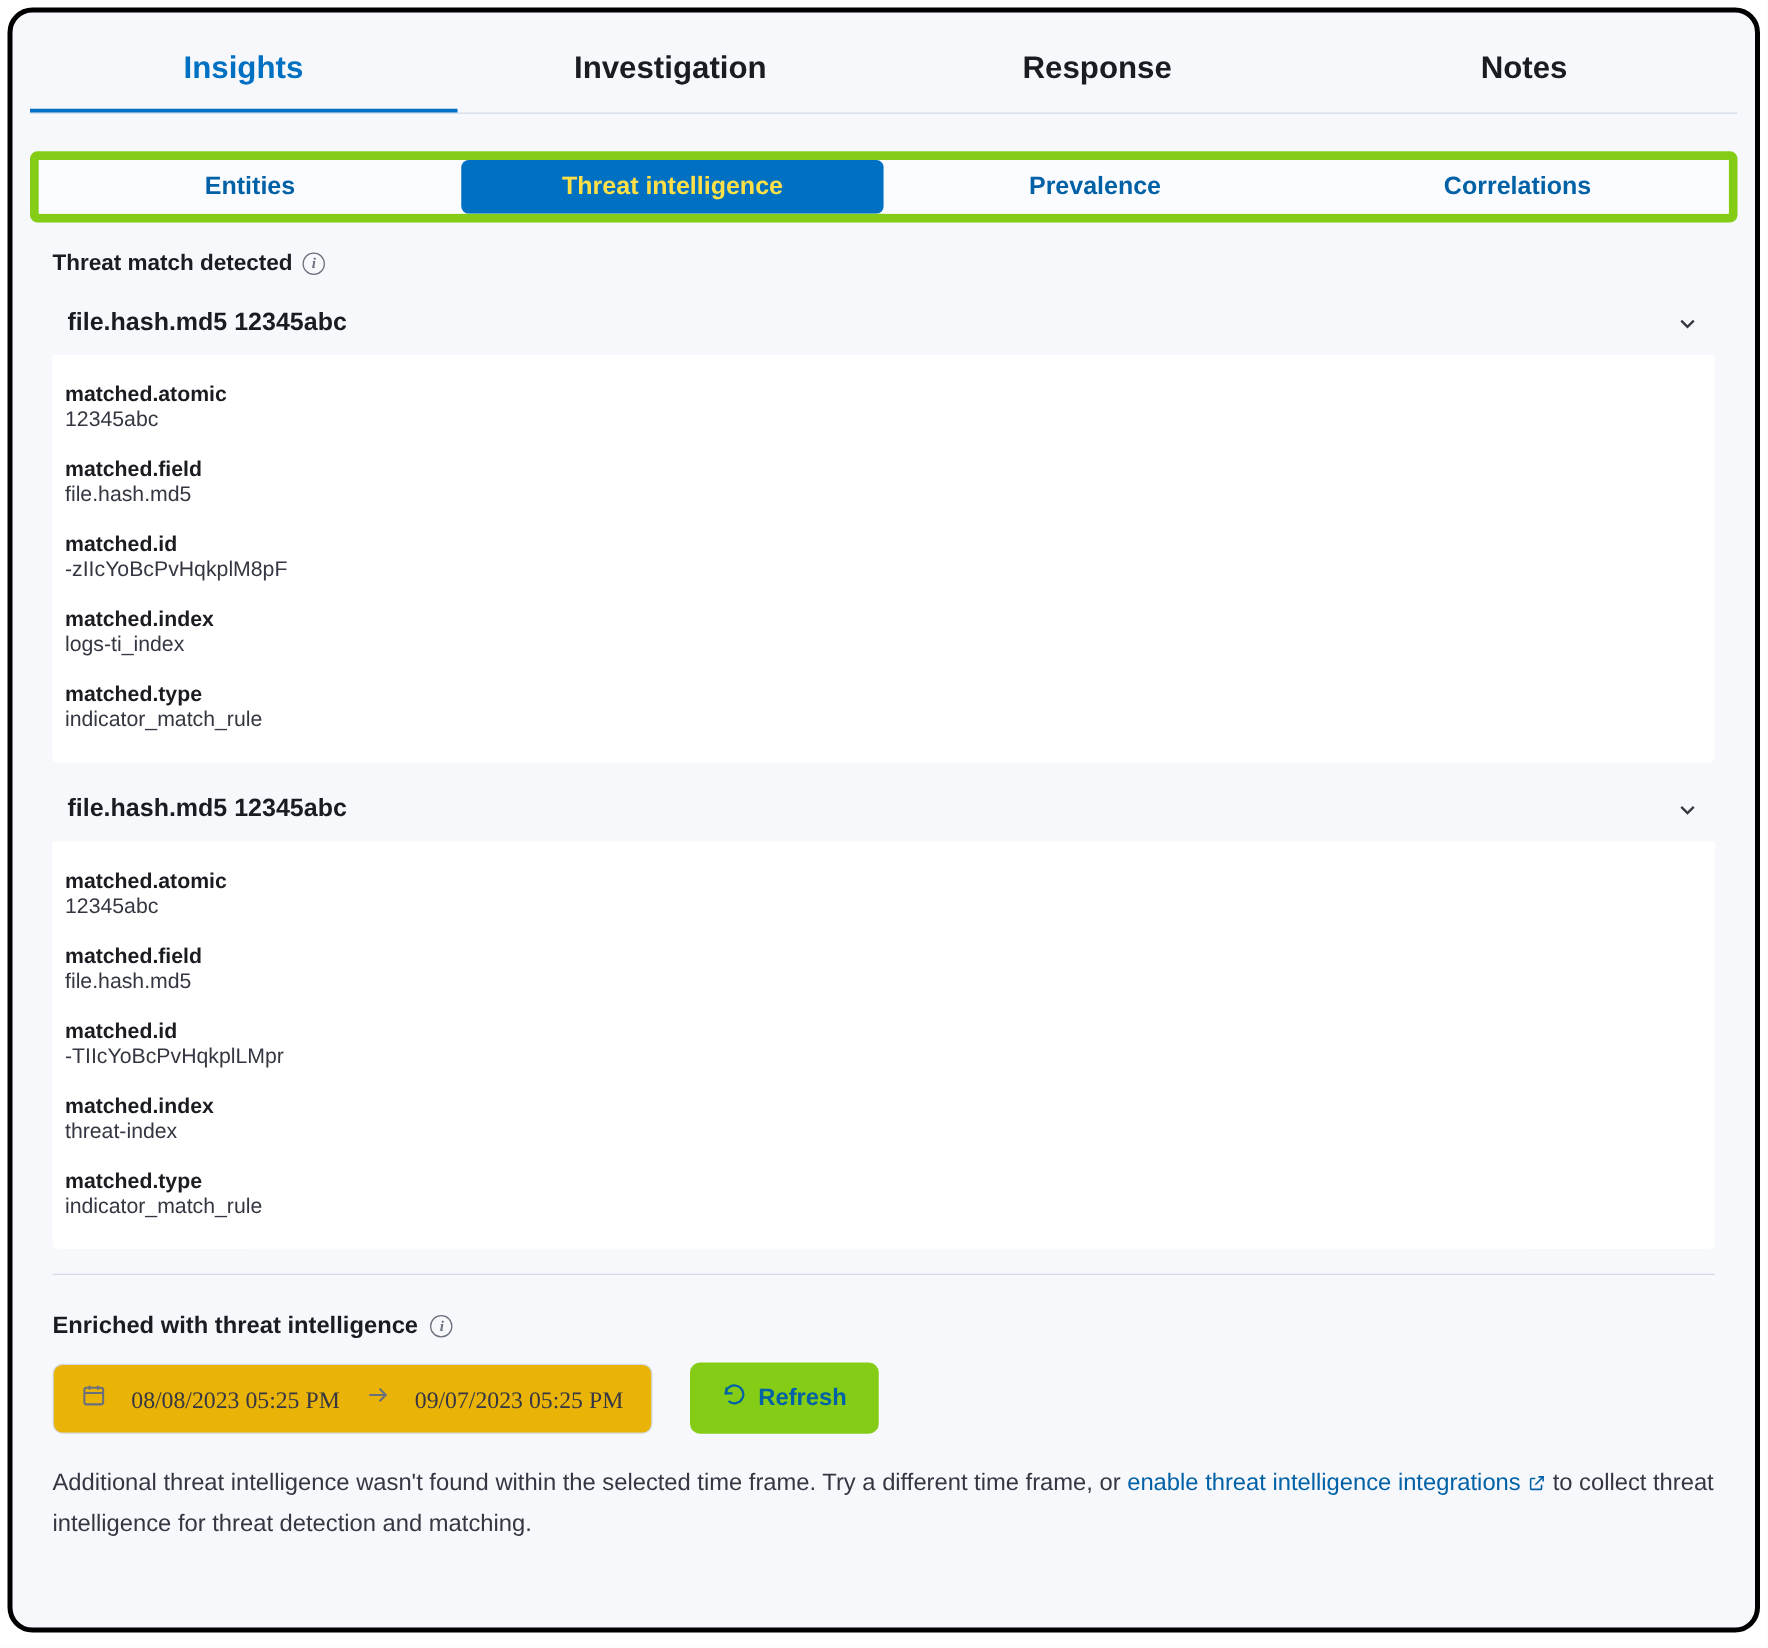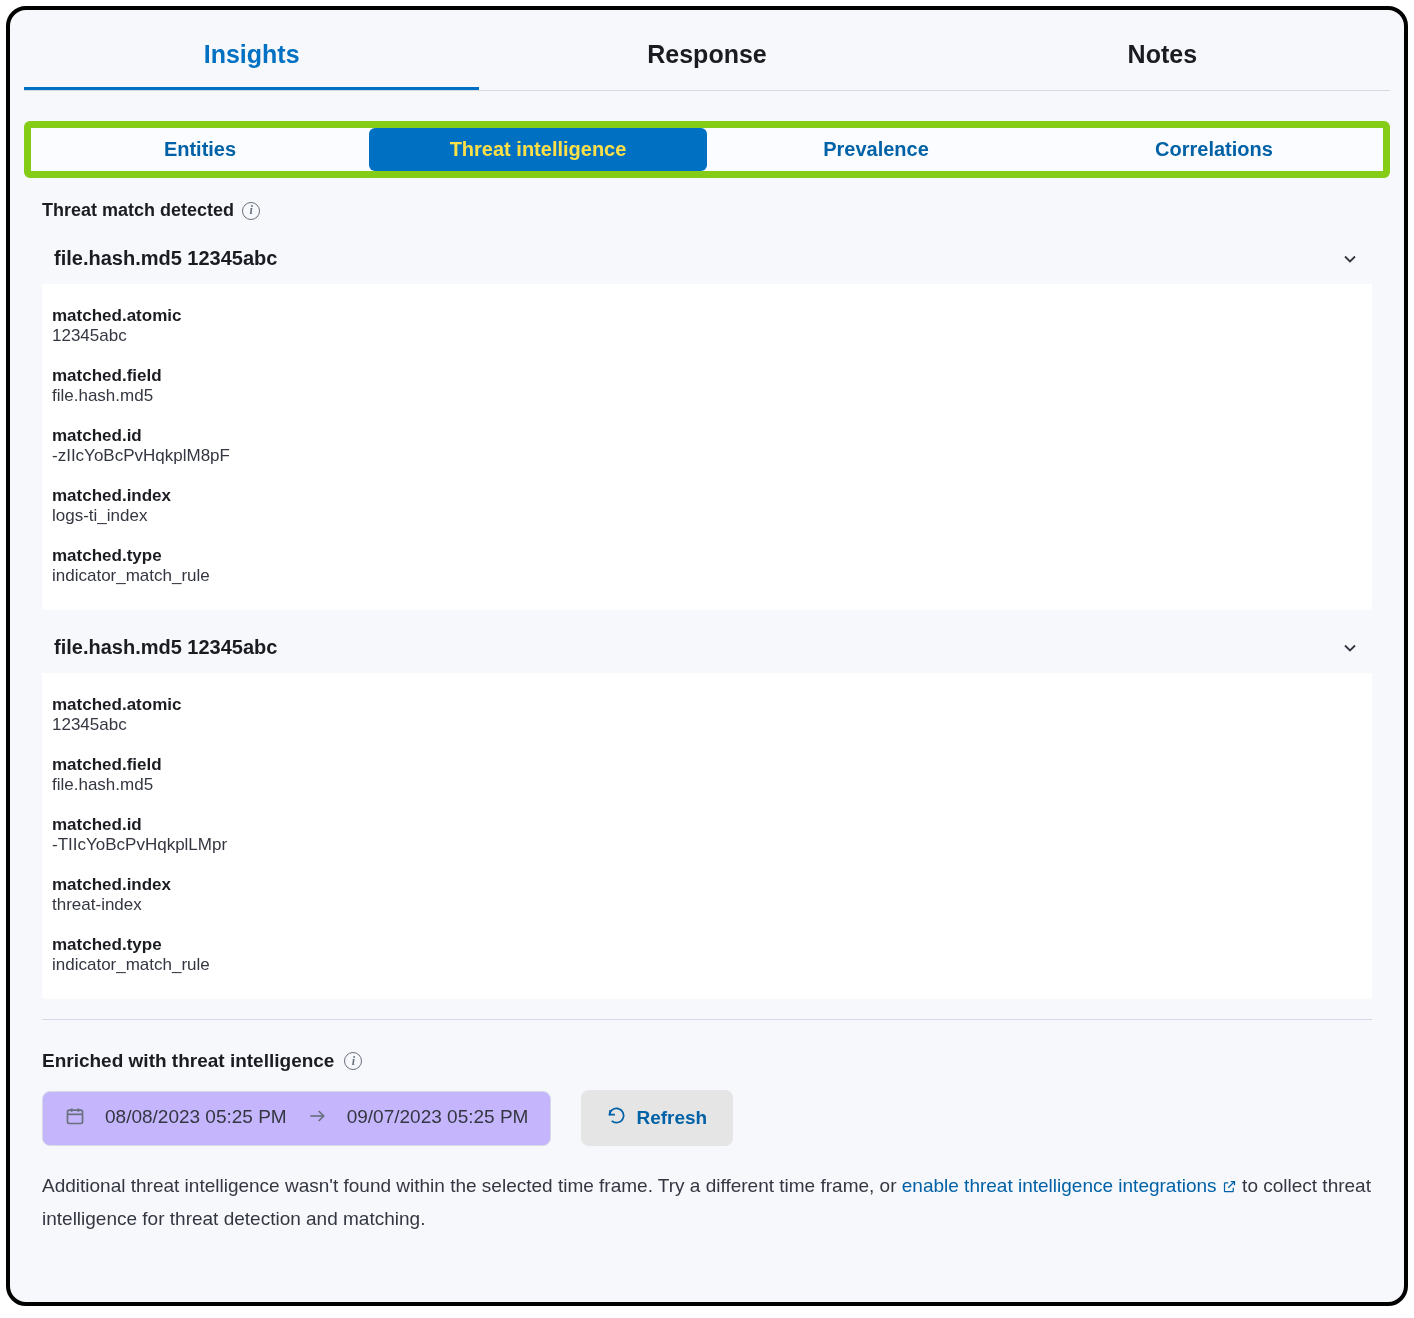--- a/index.html
+++ b/index.html
@@ -133,36 +133,37 @@
     margin: 0 0 18px 18px;
   }
   .controls-row {
     display: flex;
     align-items: center;
     gap: 30px;
     margin: 0 0 24px 18px;
   }
   .date-picker {
     display: flex;
-    align-items: flex-start;
+    align-items: flex-end;
     gap: 20px;
     border: 1px solid #d3dae6;
-    background: #c4b5fd;
+    background: #eab308;
     border-radius: 8px;
     padding: 14px 22px;
     font-size: 19px;
     color: #343741;
+    font-family: Liberation Serif, serif;
   }
   .cal-icon { color:#69707d; }
   .arrow-icon { color:#69707d; }
   .refresh-btn {
     display: flex;
     align-items: center;
     gap: 10px;
-    background: #e5e5e5;
+    background: #84cc16;
     color: #0061a6;
     font-weight: 700;
     font-size: 19px;
     border: none;
     border-radius: 8px;
     padding: 16px 26px;
     cursor: pointer;
   }
   .body-text {
     font-size: 19px;
@@ -179,20 +180,21 @@
     vertical-align: -2px;
   }
 </style>
 </head>
 <body>
 
 <div class="outer-border">
 
   <div class="main-tabs">
     <div class="main-tab active">Insights</div>
+    <div class="main-tab">Investigation</div>
     <div class="main-tab">Response</div>
     <div class="main-tab">Notes</div>
   </div>
 
   <div class="sub-tabs">
     <div class="sub-tab">Entities</div>
     <div class="sub-tab active">Threat intelligence</div>
     <div class="sub-tab">Prevalence</div>
     <div class="sub-tab">Correlations</div>
   </div>

